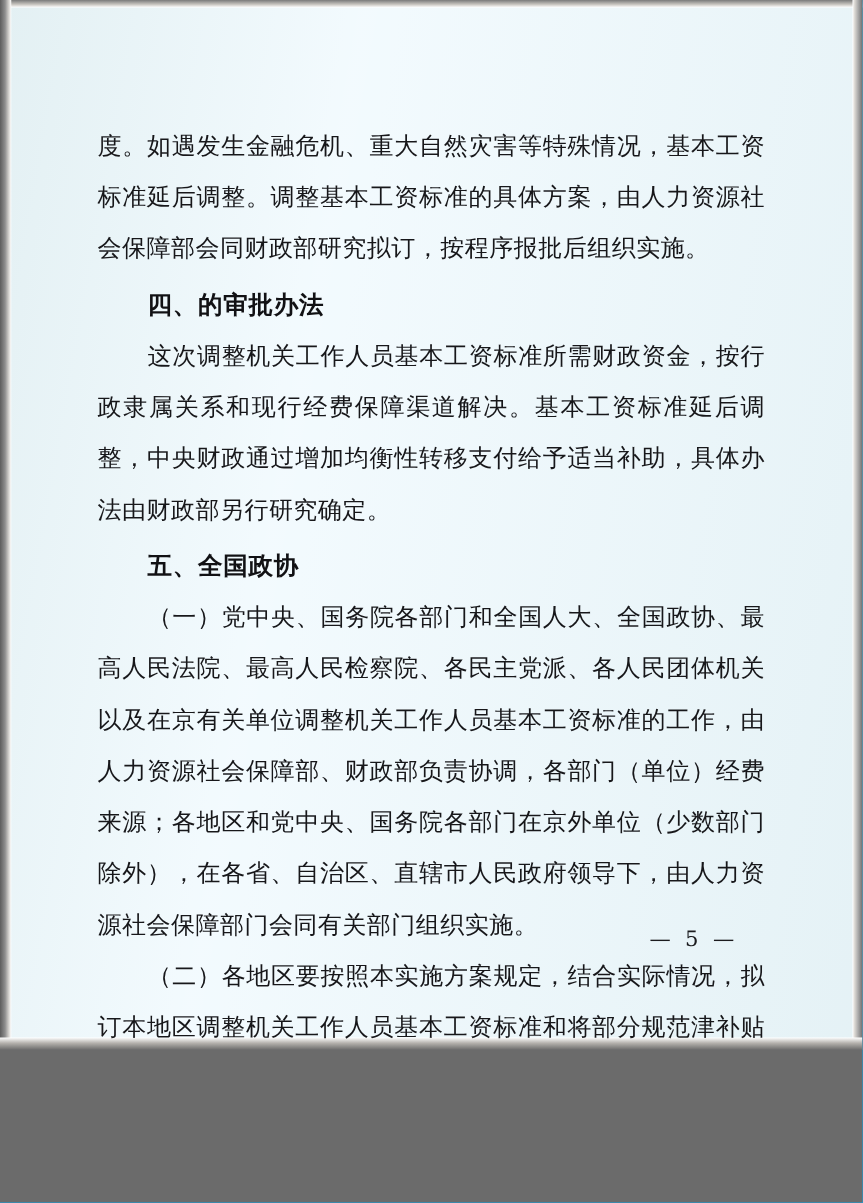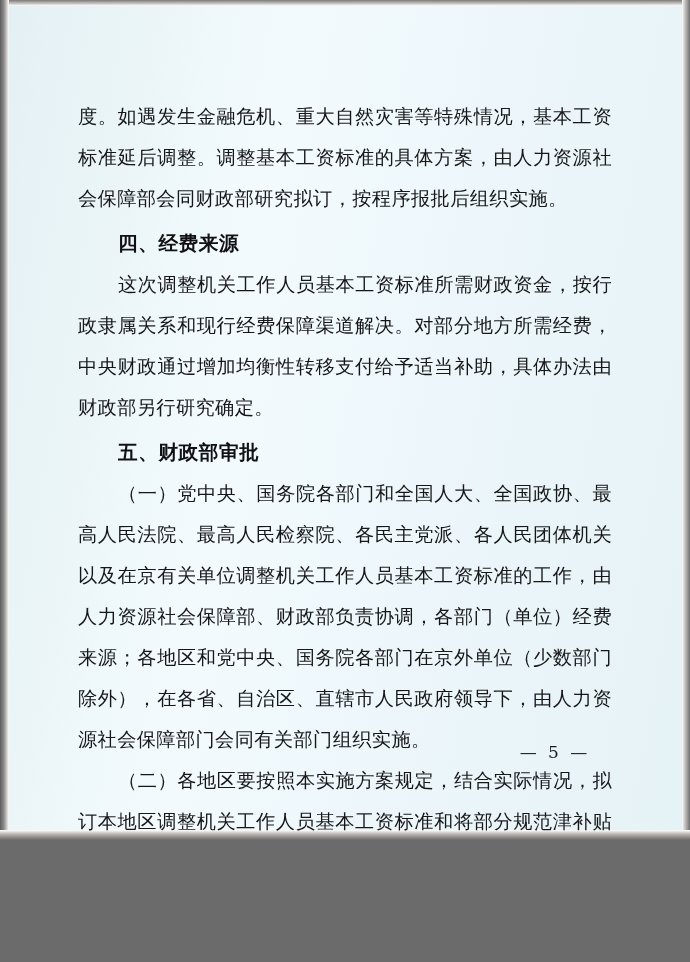--- a/index.html
+++ b/index.html
@@ -115,24 +115,24 @@
 
 <div class="page">
   <div class="edge-top"></div>
   <div class="edge-left"></div>
   <div class="edge-right"></div>
   <div class="edge-bottom"></div>
 
   <div class="content">
     <p class="body-text">度。如遇发生金融危机、重大自然灾害等特殊情况，基本工资标准延后调整。调整基本工资标准的具体方案，由人力资源社会保障部会同财政部研究拟订，按程序报批后组织实施。</p>
     <div class="gap-sm"></div>
-    <h2 class="section-heading">四、经费来源</h2>
-    <p class="body-text indent">这次调整机关工作人员基本工资标准所需财政资金，按行政隶属关系和现行经费保障渠道解决。对部分地方所需经费，中央财政通过增加均衡性转移支付给予适当补助，具体办法由财政部另行研究确定。</p>
+    <h2 class="section-heading">四、的审批办法</h2>
+    <p class="body-text indent">这次调整机关工作人员基本工资标准所需财政资金，按行政隶属关系和现行经费保障渠道解决。基本工资标准延后调整，中央财政通过增加均衡性转移支付给予适当补助，具体办法由财政部另行研究确定。</p>
     <div class="gap-sm"></div>
-    <h2 class="section-heading">五、财政部审批</h2>
+    <h2 class="section-heading">五、全国政协</h2>
     <p class="body-text indent">（一）党中央、国务院各部门和全国人大、全国政协、最高人民法院、最高人民检察院、各民主党派、各人民团体机关以及在京有关单位调整机关工作人员基本工资标准的工作，由人力资源社会保障部、财政部负责协调，各部门（单位）经费来源；各地区和党中央、国务院各部门在京外单位（少数部门除外），在各省、自治区、直辖市人民政府领导下，由人力资源社会保障部门会同有关部门组织实施。</p>
     <p class="body-text indent">（二）各地区要按照本实施方案规定，结合实际情况，拟订本地区调整机关工作人员基本工资标准和将部分规范津补贴纳入基本工资的具体办法，按程序报批后组织实施。各省直机关和各省会城市、计划单列市的实施办法，须报人力资源社会保障部、财政部审批；其他市（地、州、盟）和各县（市、区、旗）的审批办法，由各省、自治区、直辖市人民政府结合当地实际确</p>
   </div>
 
   <div class="footer">
     <span class="page-number">— 5 —</span>
   </div>
 </div>
 
 </body></html>

